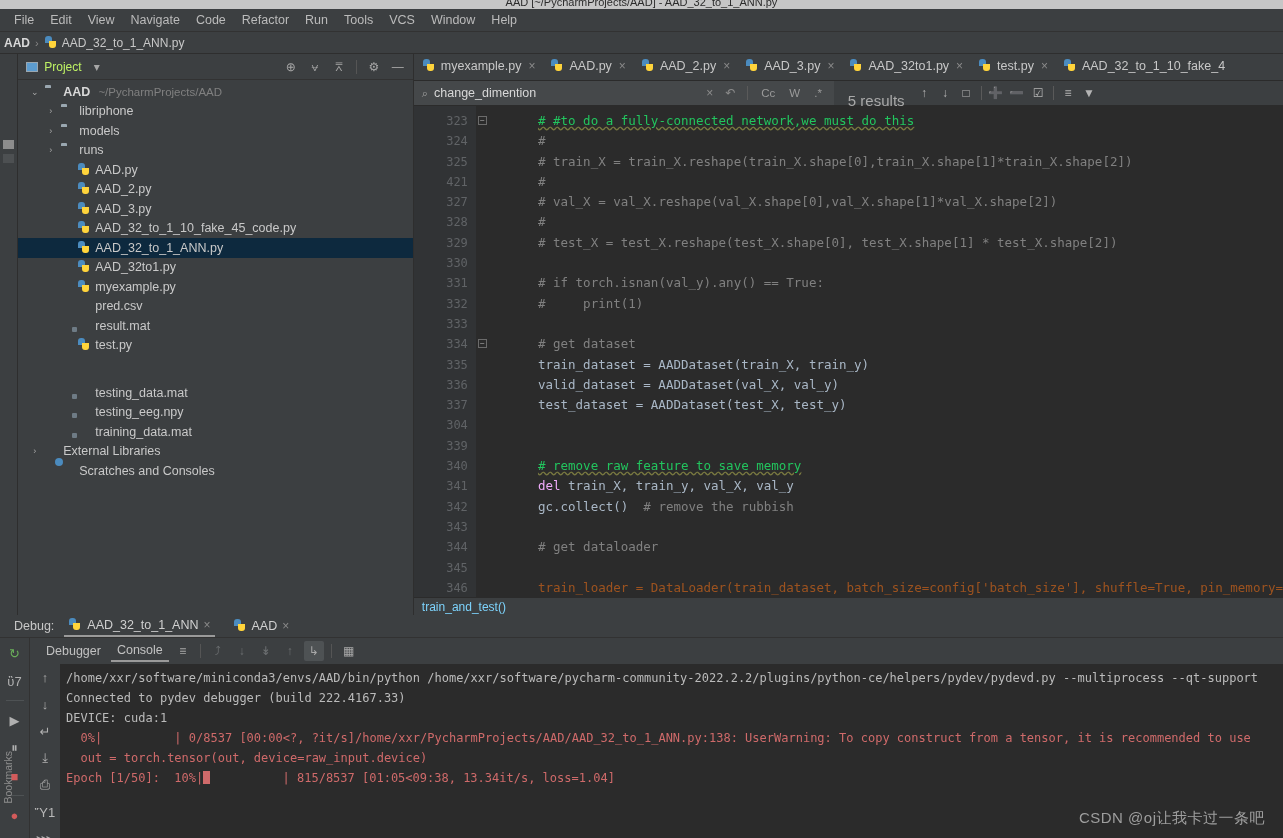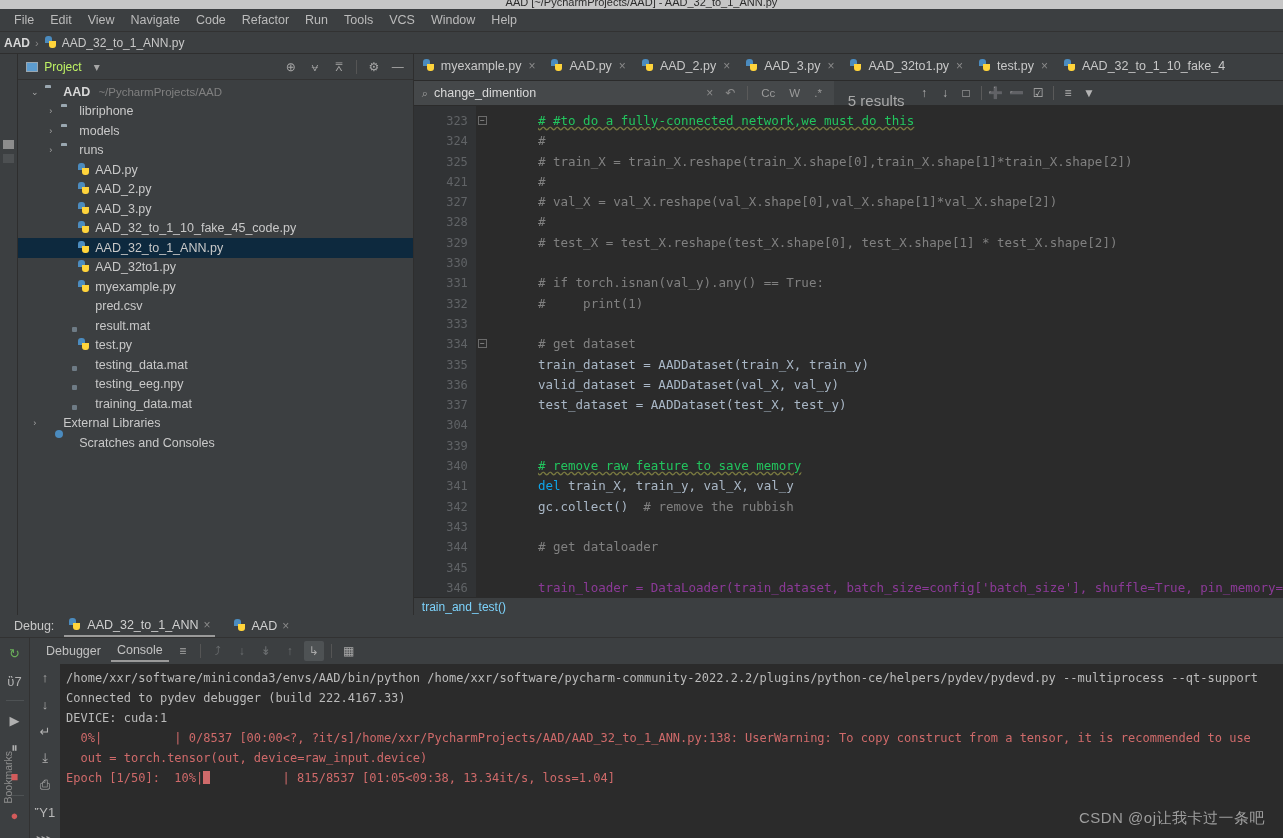--- a/index.html
+++ b/index.html
@@ -176,22 +176,22 @@
     border: 1px solid #6b6b6b; color: #9a9a9a; font-size: 8px; line-height: 8px; text-align:center;
   }
   .code-lines {
     flex: 1; padding-top: 5px; padding-left: 32px;
     font-family: "DejaVu Sans Mono", monospace; font-size: 12.5px;
     color: #a9b7c6; white-space: pre; overflow: hidden;
   }
   .code-row { height: 20.3px; line-height: 20.3px; }
   .cm { color: #808080; }      
   .cm-hl { color: #22c55e; text-decoration: underline wavy #7a7a40; }
-  .kw { color: #0ea5e9; }
-  .code-row.last { color: #d946ef; opacity: .55; }
+  .kw { color: #f0abfc; }
+  .code-row.last { color: #f97316; opacity: .55; }
 
   .breadcrumb-bottom {
     height: 18px; background: #3c3f41; display: flex; align-items: center;
     padding-left: 8px; font-size: 12px; color: #7dd3fc;
     border-top: 1px solid #2b2b2b;
   }
 
   
   .debug-panel { height: 223px; background: #3c3f41; display: flex; flex-direction: column; }
   .debug-head {
@@ -368,21 +368,21 @@
           <div class="tree-row" style="padding-left: 42px;">
             <span class="arrow"></span>
             <span class="ic"><span class="ic-file"></span></span>
             <span class="tree-label">result.mat</span>
           </div>
           <div class="tree-row" style="padding-left: 42px;">
             <span class="arrow"></span>
             <span class="ic"><span class="ic-py"></span></span>
             <span class="tree-label">test.py</span>
           </div>
-          <div class="tree-row" style="padding-left: 42px;">
+          <div class="tree-row" style="padding-left: 42px; margin-top: 28px;">
             <span class="arrow"></span>
             <span class="ic"><span class="ic-file"></span></span>
             <span class="tree-label">testing_data.mat</span>
           </div>
           <div class="tree-row" style="padding-left: 42px;">
             <span class="arrow"></span>
             <span class="ic"><span class="ic-file"></span></span>
             <span class="tree-label">testing_eeg.npy</span>
           </div>
           <div class="tree-row" style="padding-left: 42px;">

